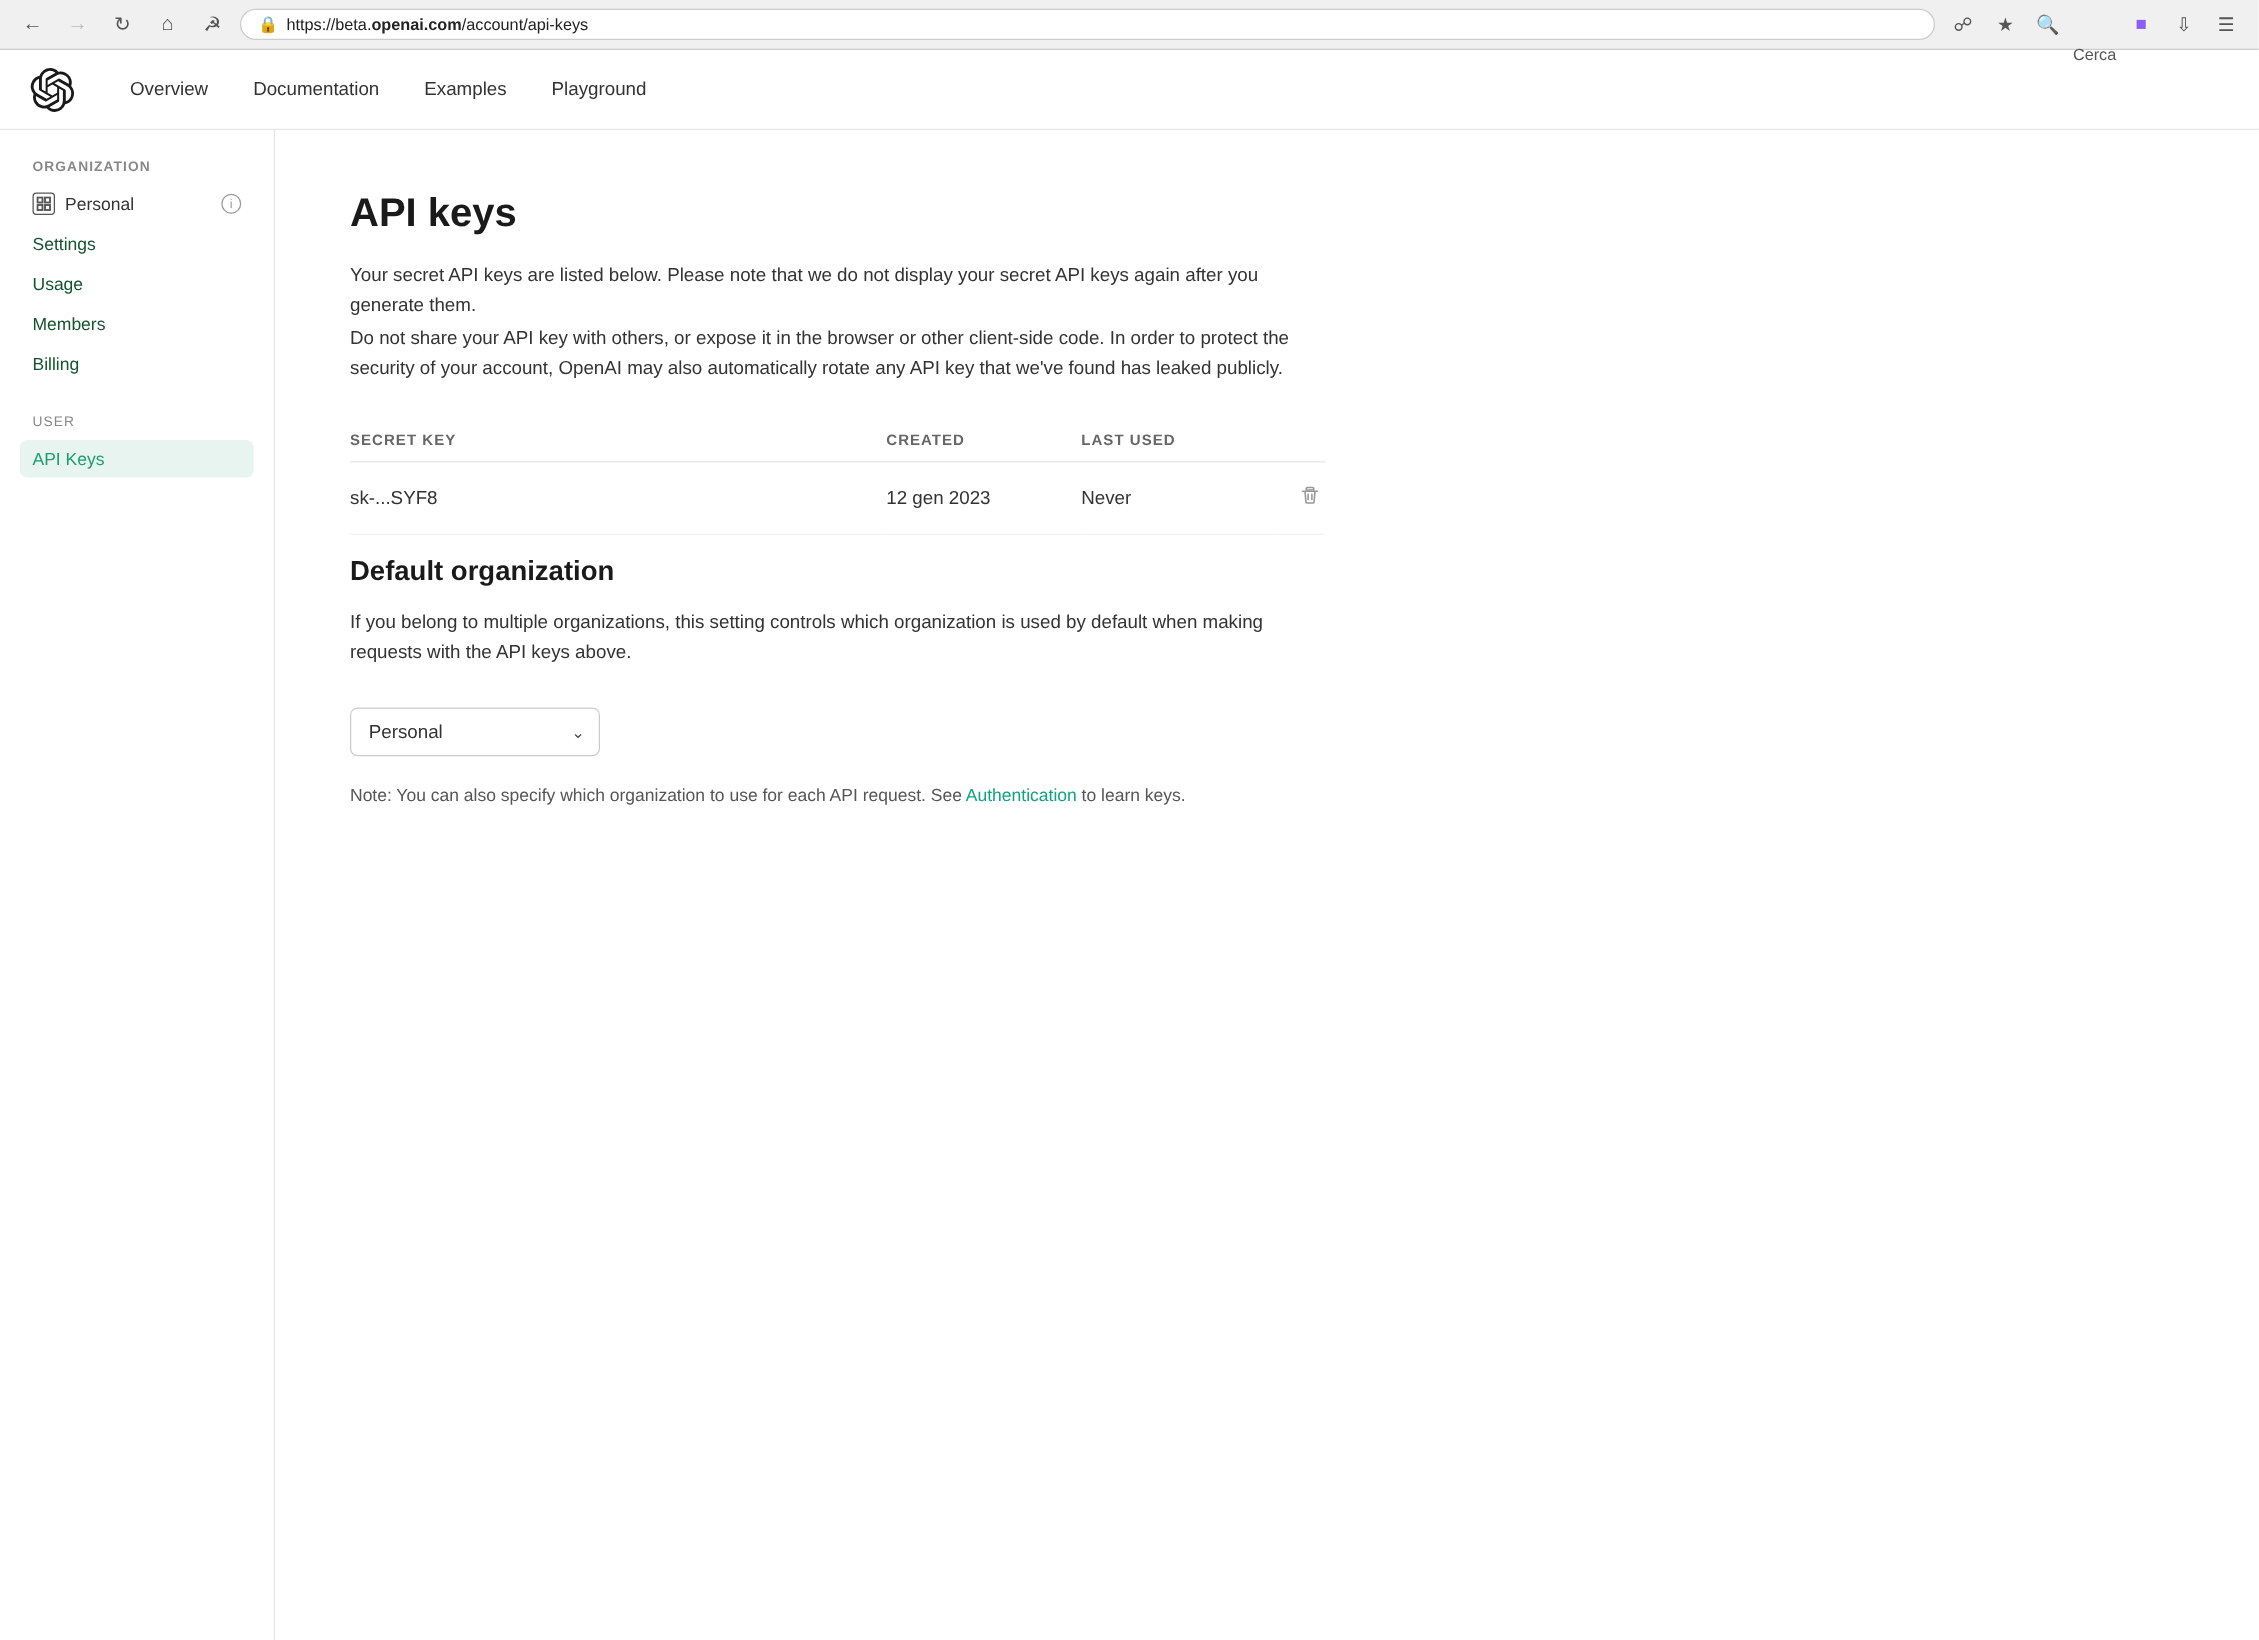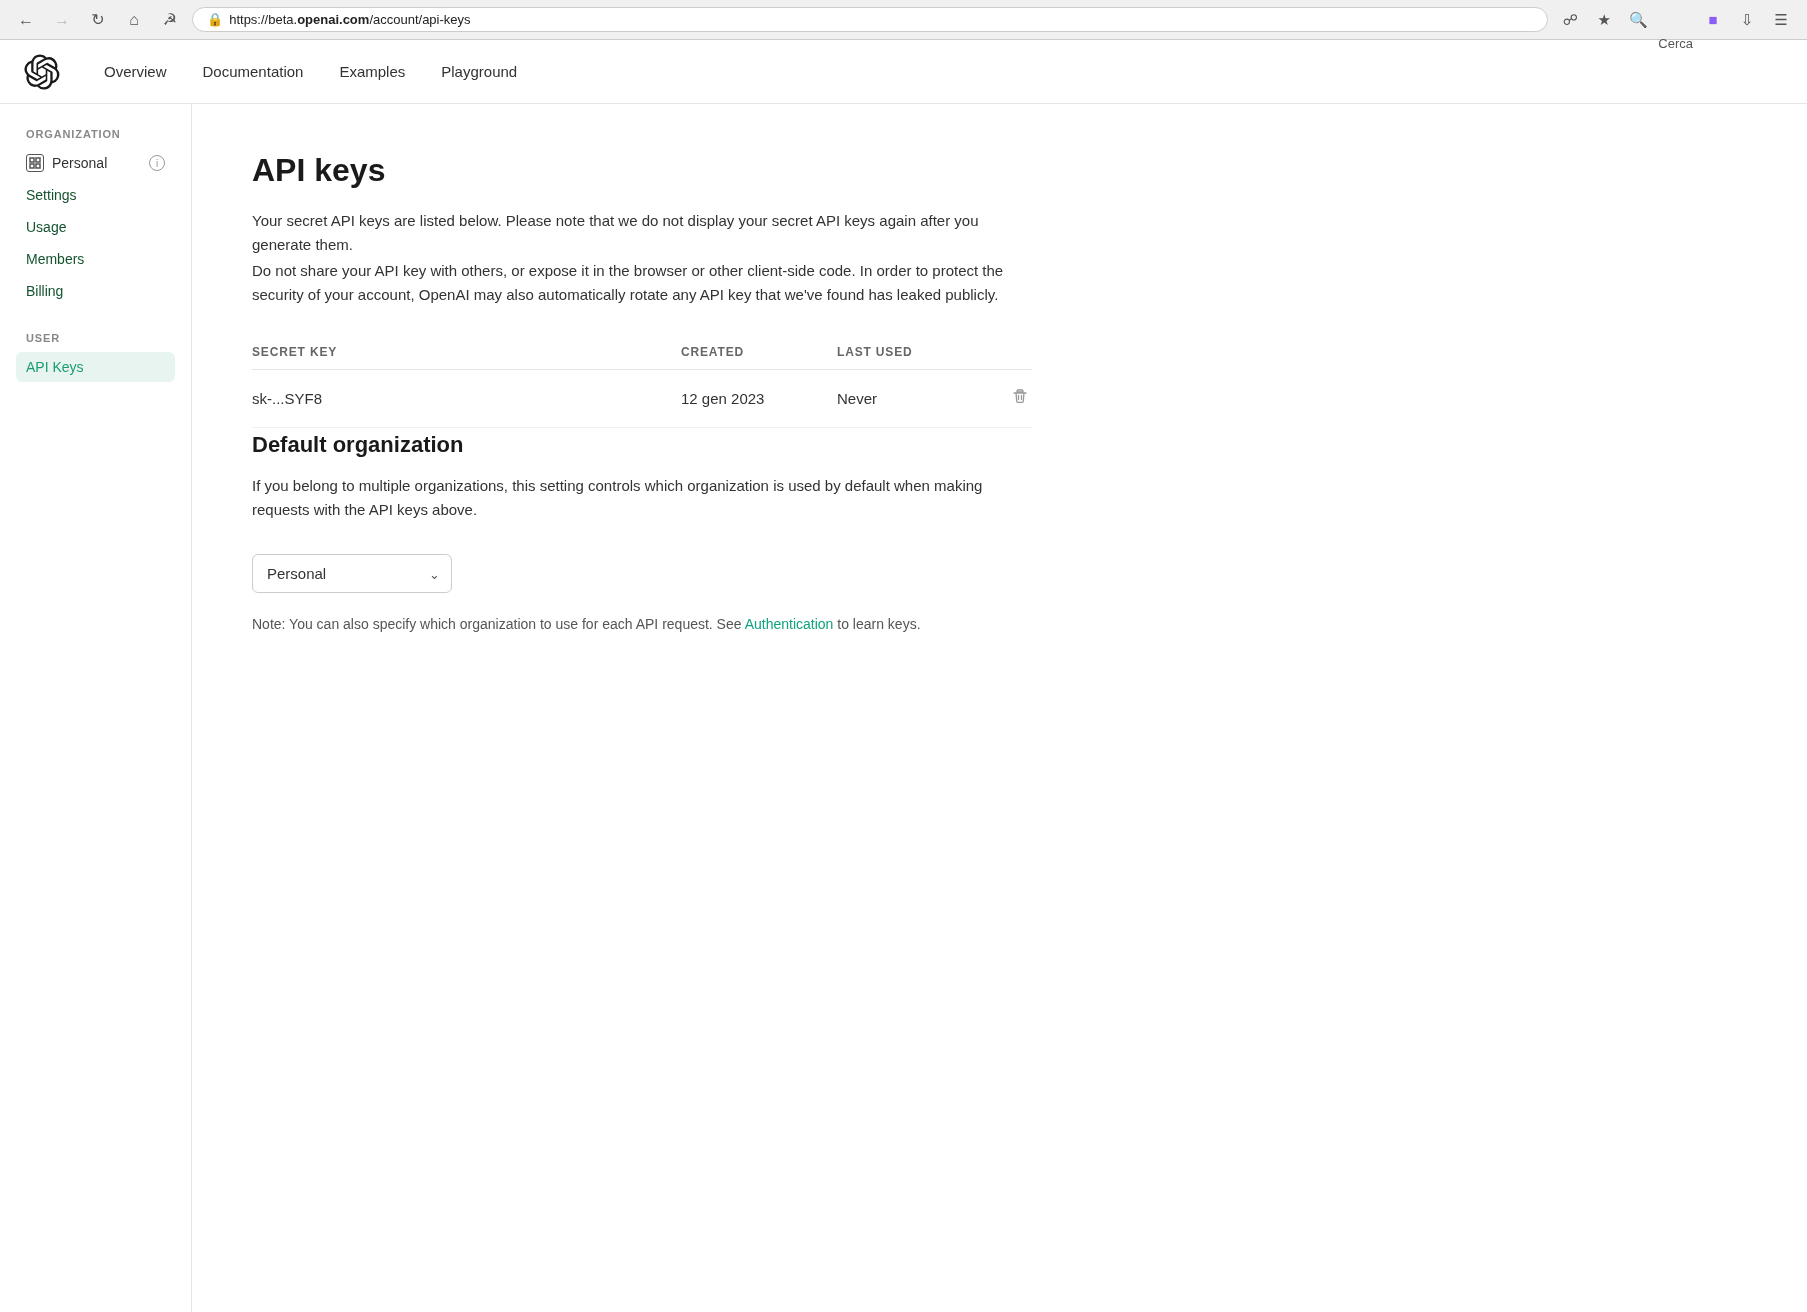--- a/index.html
+++ b/index.html
@@ -77,21 +77,21 @@
     }
 
     
     .main-layout {
       display: flex;
       min-height: calc(100vh - 104px);
     }
 
     
     .sidebar {
-      width: 192px;
+      width: 220px;
       flex-shrink: 0;
       padding: 24px 16px;
       border-right: 1px solid #e5e5e5;
       background: #fff;
     }
     .sidebar-section-label {
       font-size: 11px;
       font-weight: 700;
       color: #888;
       letter-spacing: 0.08em;
@@ -137,21 +137,21 @@
       text-decoration: none;
     }
     .sidebar-nav-item.active {
       background: #e8f4f0;
       color: #1a9e6e;
       font-weight: 500;
     }
     .sidebar-divider { height: 20px; }
     .sidebar-user-label {
       font-size: 11px;
-      font-weight: 700;
+      font-weight: 400;
       color: #888;
       letter-spacing: 0.08em;
       text-transform: uppercase;
       padding: 0 10px;
       margin-bottom: 8px;
       margin-top: 4px;
     }
 
     
     .content {
@@ -175,21 +175,21 @@
       font-size: 15px;
       color: #333;
       line-height: 1.6;
       margin-bottom: 28px;
     }
 
     
     .api-keys-table {
       width: 100%;
       border-collapse: collapse;
-      margin-bottom: 4px;
+      margin-bottom: 16px;
     }
     .api-keys-table th {
       text-align: left;
       font-size: 12px;
       font-weight: 700;
       color: #666;
       letter-spacing: 0.07em;
       text-transform: uppercase;
       padding: 10px 0;
       border-bottom: 1px solid #e5e5e5;

